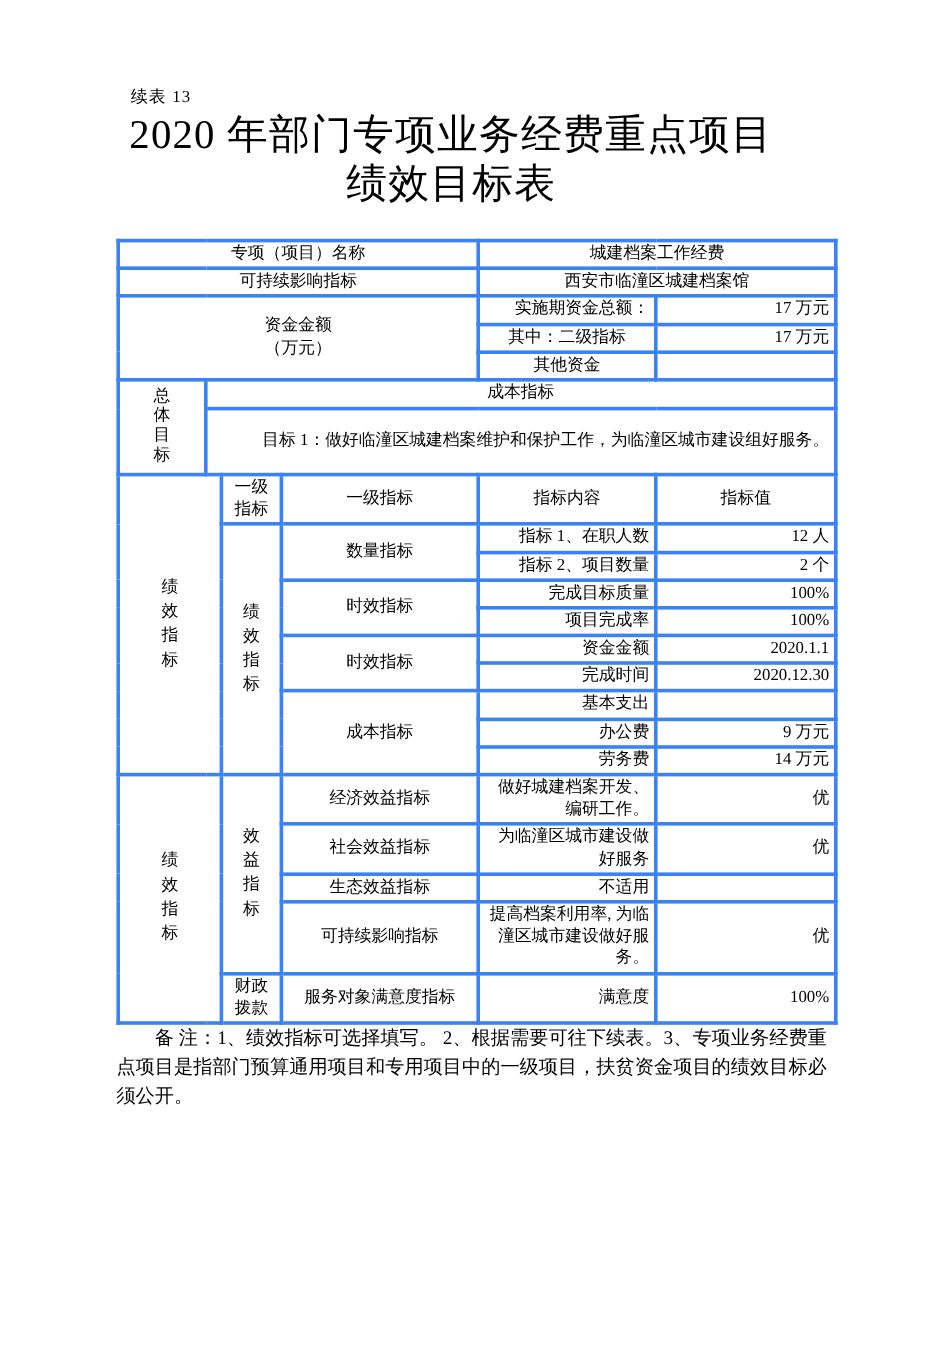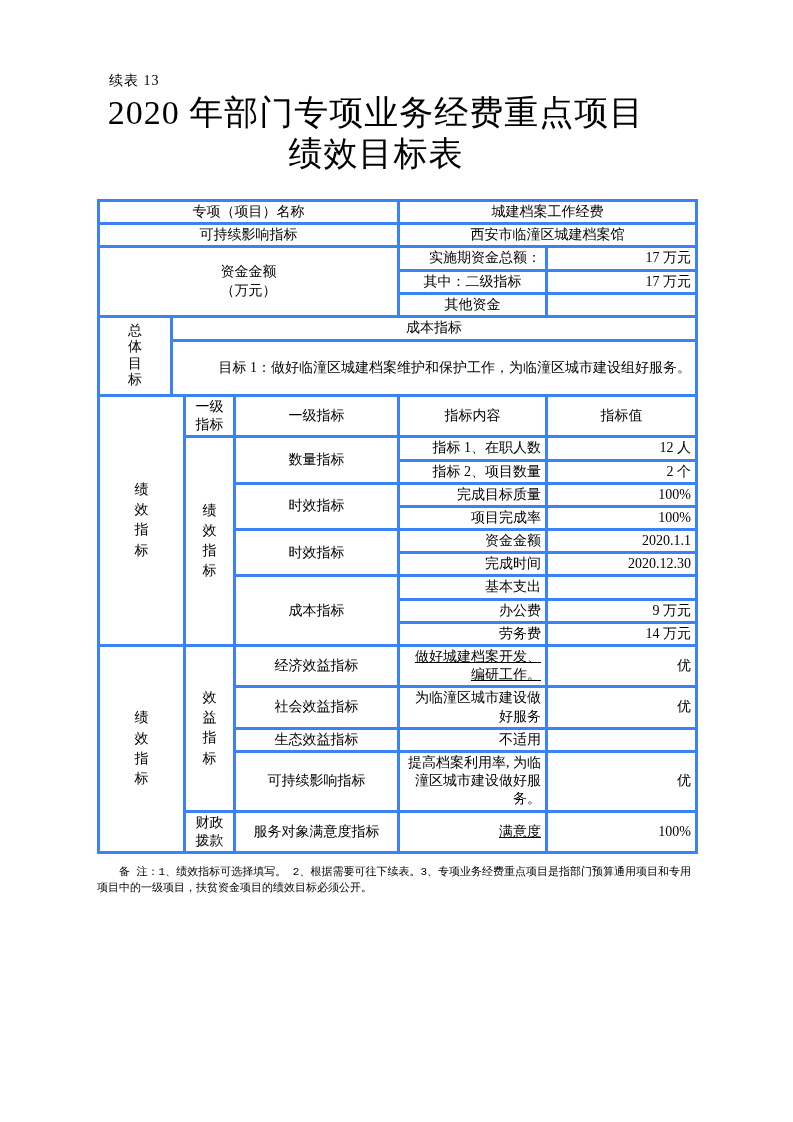--- a/index.html
+++ b/index.html
@@ -28,25 +28,25 @@
     overflow:hidden;
     word-break:break-all;
   }
   .tc{text-align:center;}
   .tl{text-align:right;margin-top:20px;}
   .tt{border-top-width:2px !important;}
   .lt{border-left-width:2px !important;}
   .vtext{width:15px;margin:4px auto;word-break:break-all;line-height:1.45;text-align:center;}
   .vtight{line-height:1.18;}
   .goal-cell{vertical-align:top;padding:2px 6px;}
-  .indent1{text-indent:10px;text-decoration:underline;}
+  .indent1{text-indent:10px;}
   .note{
-    width:598px;margin-top:10px;
-    font-size:11px;line-height:1.5;
-    text-indent:2em;word-break:break-all;font-family:Liberation Mono, monospace;
+    width:598px;
+    font-size:16px;line-height:1.5;
+    text-indent:2em;word-break:break-all;
   }
 </style>
 </head>
 <body>
 
 <div class="page">
   <div class="content">
 
     <div class="cont-label">续表 13</div>
     <div class="doc-title">2020 年部门专项业务经费重点项目绩效目标表</div>

